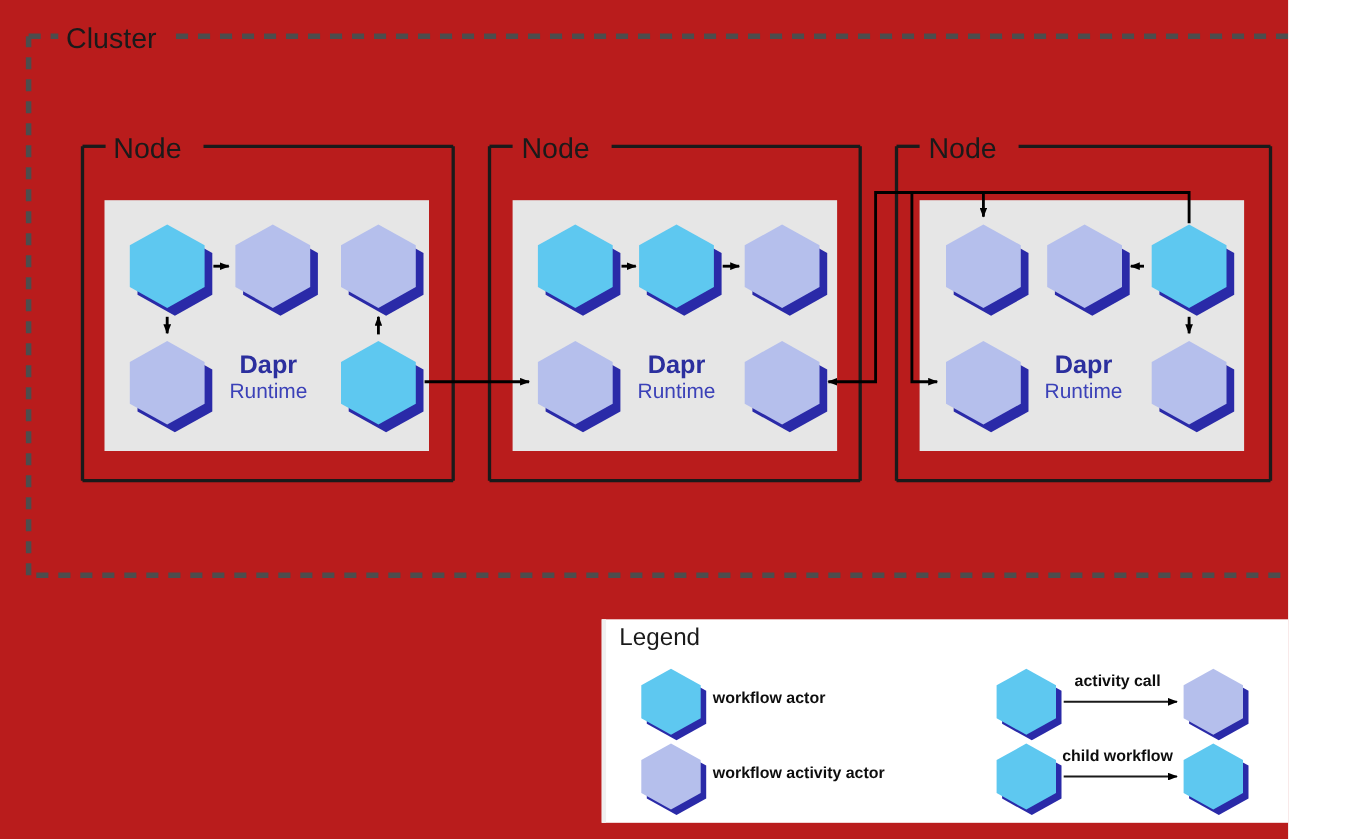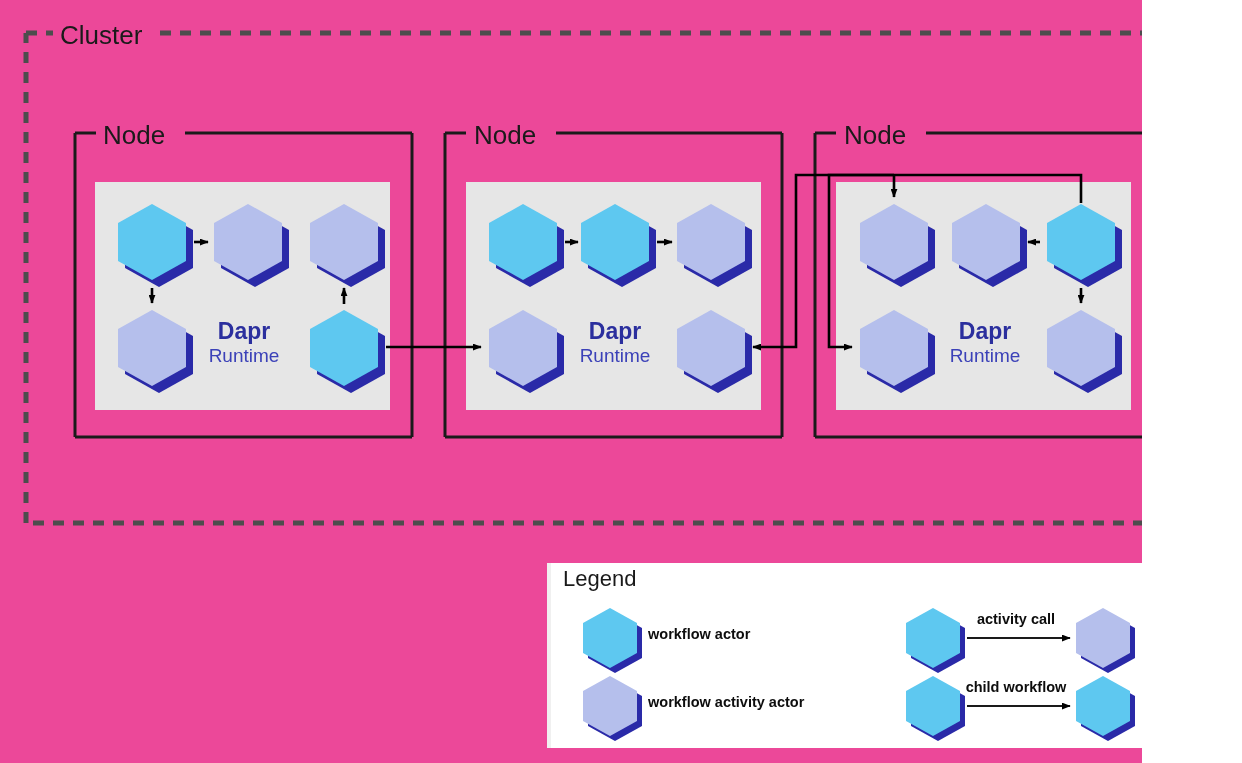--- a/index.html
+++ b/index.html
@@ -7,22 +7,23 @@
     padding: 0;
     background: #ffffff;
   }
   body {
     font-family: "Liberation Sans", sans-serif;
   }
   #stage {
     position: relative;
     width: 1142px;
     height: 763px;
-    background: #ec4899;
+    background: #b91c1c;
     overflow: hidden;
+    padding-left: 29px;
   }
   #diagram-svg {
     position: absolute;
     left: 0;
     top: 0;
     width: 1242px;
     height: 763px;
   }
   .frame-label {
     font-family: "Liberation Sans", sans-serif;

